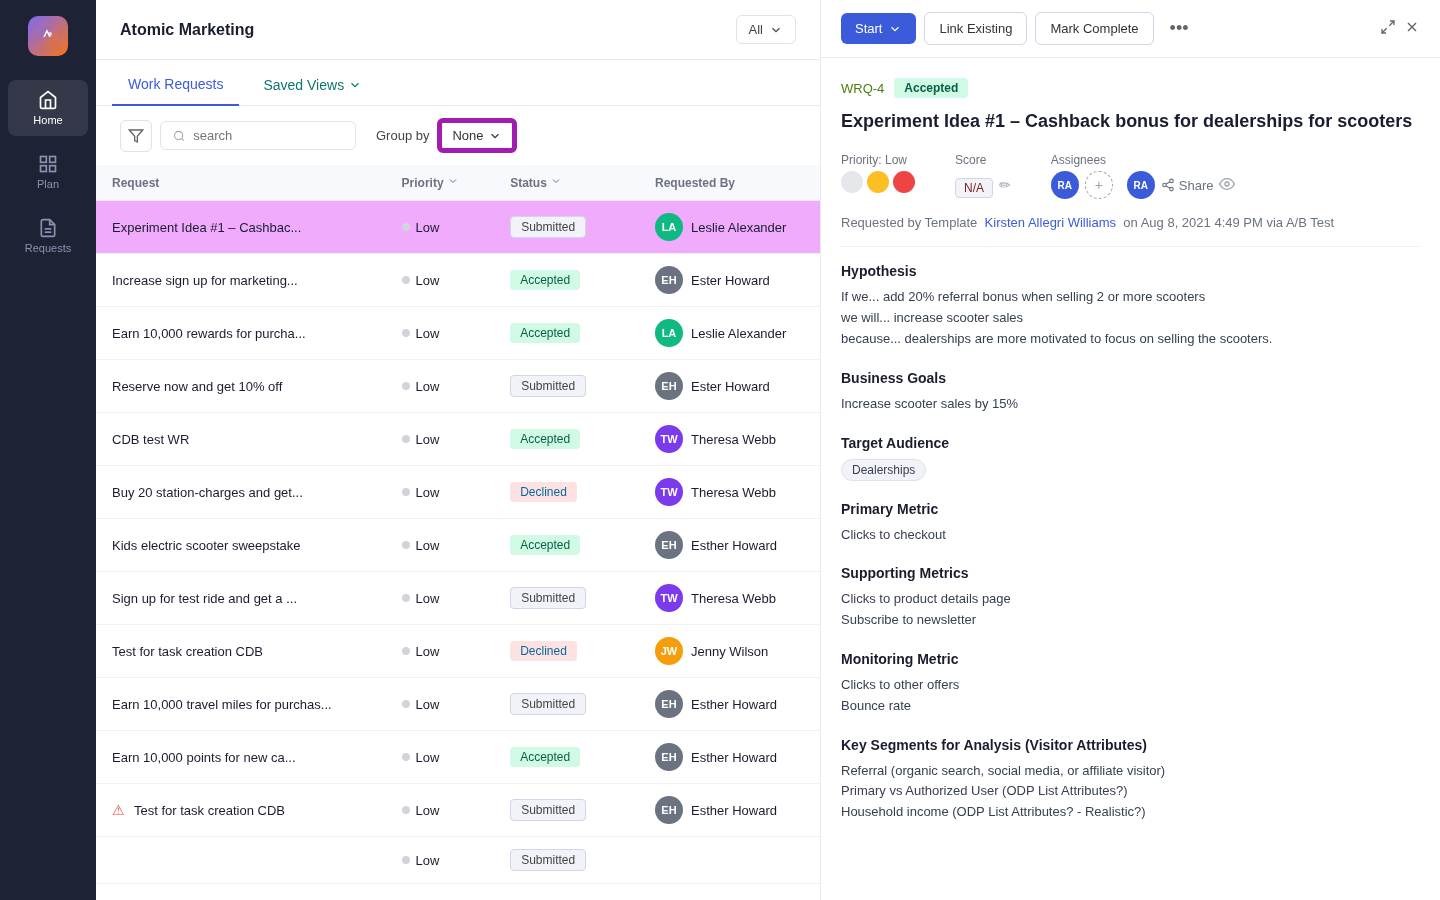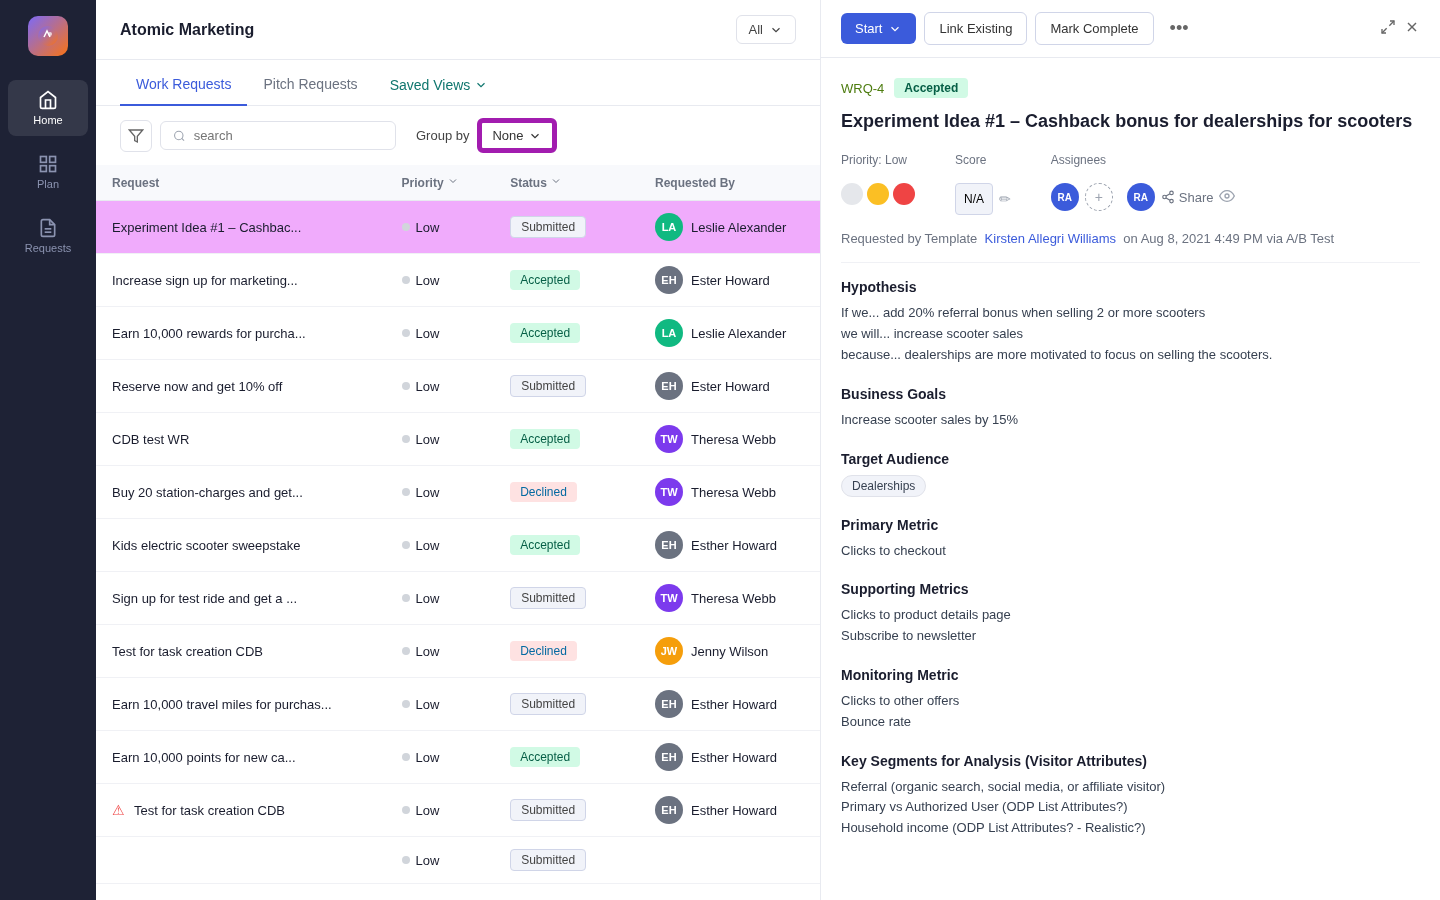--- a/index.html
+++ b/index.html
@@ -49,22 +49,22 @@
     }
     .main-header-title { font-size: 16px; font-weight: 600; color: #1a1d2e; flex: 1; }
     .all-dropdown {
       display: flex; align-items: center; gap: 6px;
       border: 1px solid #e0e2ea; border-radius: 6px;
       padding: 6px 12px; font-size: 13px; cursor: pointer; color: #444;
     }
 
     
     .tabs-row {
-      display: flex; align-items: center; padding: 0 24px;
-      border-bottom: 1px solid #e8eaf0; gap: 0;
+      display: flex; align-items: center; padding: 0 16px;
+      border-bottom: 1px solid #e8eaf0; gap: 8px;
     }
     .tab {
       padding: 16px 16px 12px;
       font-size: 14px; cursor: pointer; color: #6b7280;
       border-bottom: 2px solid transparent; margin-bottom: -1px;
     }
     .tab.active { color: #3b5bdb; border-bottom-color: #3b5bdb; font-weight: 500; }
     .saved-views-tab {
       display: flex; align-items: center; gap: 4px;
       padding: 16px 16px 12px; font-size: 14px; cursor: pointer; color: #0f766e;
@@ -75,21 +75,21 @@
       display: flex; align-items: center; padding: 12px 24px; gap: 8px;
     }
     .filter-icon-btn {
       width: 32px; height: 32px;
       display: flex; align-items: center; justify-content: center;
       border: 1px solid #e0e2ea; border-radius: 6px; cursor: pointer; color: #666;
     }
     .search-input {
       display: flex; align-items: center; gap: 8px;
       border: 1px solid #e0e2ea; border-radius: 6px;
-      padding: 6px 12px; width: 236px;
+      padding: 6px 12px; width: 196px;
     }
     .search-input input {
       border: none; outline: none; font-size: 13px; color: #666; background: transparent; width: 100%;
     }
     .group-by {
       display: flex; align-items: center; gap: 8px;
       font-size: 13px; color: #444; margin-left: 12px;
     }
     .group-by-selector {
       display: flex; align-items: flex-end; gap: 4px;
@@ -166,30 +166,30 @@
     .panel-body { padding: 20px; }
     .wrq-row { display: flex; align-items: center; gap: 10px; margin-bottom: 12px; }
     .wrq-id { font-size: 13px; color: #4d7c0f; }
     .accepted-badge {
       background: #d1fae5; color: #065f46; font-size: 12px; font-weight: 600;
       padding: 3px 10px; border-radius: 4px;
     }
     .panel-title { font-size: 18px; font-weight: 700; color: #1a1d2e; margin-bottom: 20px; line-height: 1.3; }
 
     .panel-meta-row { display: flex; align-items: flex-start; gap: 40px; margin-bottom: 16px; }
-    .meta-section { display: flex; flex-direction: column; gap: 16px; }
+    .meta-section { display: flex; flex-direction: column; gap: 4px; }
     .meta-label { font-size: 12px; color: #6b7280; }
     .score-display { display: flex; align-items: center; gap: 6px; }
     .score-circles { display: flex; gap: 4px; }
     .circle { width: 22px; height: 22px; border-radius: 50%; }
     .circle-gray { background: #e5e7eb; }
     .circle-yellow { background: #fbbf24; }
     .circle-red { background: #ef4444; }
     .edit-icon-btn { background: none; border: none; cursor: pointer; color: #9ca3af; font-size: 14px; }
-    .na-badge { background: #f1f3f9; border: 1px solid #d0d5e8; border-radius: 4px; padding: 8px 8px; font-size: 12px; color: #000000; }
+    .na-badge { background: #f1f3f9; border: 1px solid #d0d5e8; border-radius: 4px; padding: 2px 8px; font-size: 12px; color: #7f1d1d; margin-top: 7px; }
     .assignees-section { display: flex; align-items: center; gap: 6px; }
     .assignee-avatar { width: 28px; height: 28px; border-radius: 50%; display: inline-flex; align-items: center; justify-content: center; font-size: 10px; font-weight: 700; color: white; }
     .add-assignee-btn { width: 28px; height: 28px; border-radius: 50%; border: 1.5px dashed #9ca3af; display: flex; align-items: center; justify-content: center; cursor: pointer; color: #9ca3af; font-size: 14px; background: none; }
     .share-btn { display: flex; align-items: center; gap: 4px; font-size: 13px; color: #6b7280; cursor: pointer; background: none; border: none; }
     .eye-btn { background: none; border: none; cursor: pointer; color: #9ca3af; font-size: 14px; }
 
     .requested-by-row { font-size: 13px; color: #6b7280; margin-bottom: 11px; }
     .requested-by-row a { color: #3b5bdb; text-decoration: none; font-weight: 500; }
 
     .section { margin-bottom: 20px; }
@@ -260,23 +260,20 @@
       <span>All</span>
       <svg width="14" height="14" viewBox="0 0 24 24" fill="none" stroke="currentColor" stroke-width="2">
           <polyline points="6,9 12,15 18,9"></polyline>
         </svg>
     </div>
   </div>
 
   <div class="tabs-row">
     <div class="tab active">
       <span>Work Requests</span>
-    </div>
-    <div class="tab">
-      <span>Pitch Requests</span>
     </div>
     <div class="saved-views-tab">
       <span>Saved Views</span>
       <svg width="14" height="14" viewBox="0 0 24 24" fill="none" stroke="currentColor" stroke-width="2">
           <polyline points="6,9 12,15 18,9"></polyline>
         </svg>
     </div>
   </div>
 
   <div class="toolbar">

